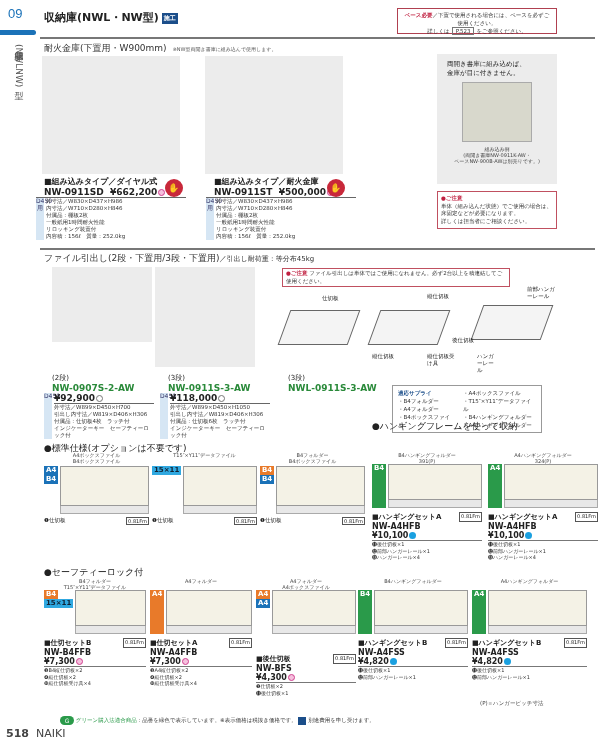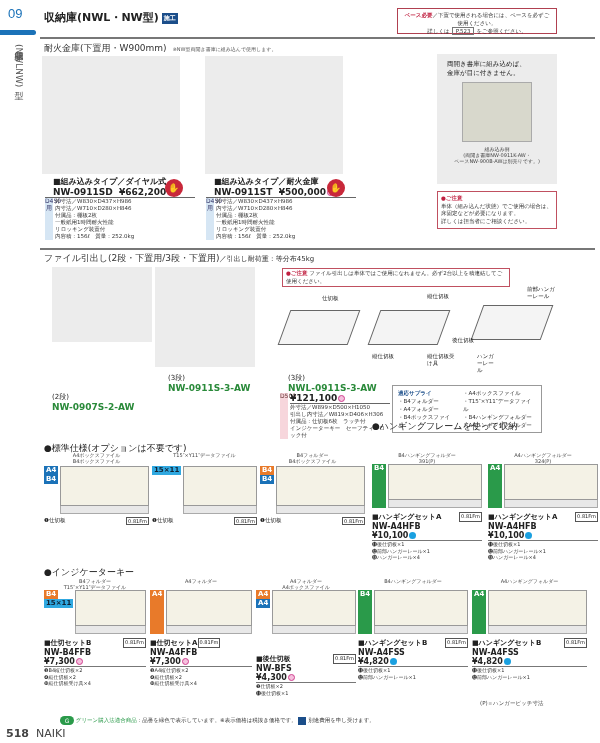--- a/index.html
+++ b/index.html
@@ -59,21 +59,21 @@
 <div class="abs note-box">
   <div><span class="red">ベース必要</span><span>／下置で使用される場合には、ベースを必ずご使用ください。</span></div>
   <div><span>詳しくは</span><span class="pref">P.523</span><span>をご参照ください。</span></div>
 </div>
 <div class="abs rule" style="left:40px;top:37px;width:555px"></div>
 
 <div class="abs" style="left:44px;top:42px"><span class="sub-title">耐火金庫(下置用・W900mm)</span><span class="sub-note">※NW型両開き書庫に組み込んで使用します。</span></div>
 <div class="abs img-ph" style="left:42px;top:56px;width:138px;height:118px"></div>
 <div class="abs img-ph" style="left:205px;top:56px;width:138px;height:118px"></div>
 
-<div class="abs" style="left:45px;top:176px;width:150px">
+<div class="abs" style="left:36px;top:176px;width:150px">
   <div class="prod-head" style="padding-left:8px">■組み込みタイプ／ダイヤル式</div>
   <div class="prod-model" style="padding-left:8px"><span>NW-0911SD</span>&nbsp;&nbsp;<span>¥662,200</span><span class="pink-circ"></span></div>
   <div style="display:flex">
     <div class="depth-tag">D450用</div>
     <div class="spec" style="padding-left:2px">
       <div>外寸法／W830×D437×H986</div>
       <div>内寸法／W710×D280×H846</div>
       <div>付属品：棚板2枚</div>
       <div>一般紙用1時間耐火性能</div>
       <div>リロッキング装置付</div>
@@ -128,41 +128,51 @@
   <div class="abs" style="left:92px;top:25px;width:70px;height:35px;border:1px solid #666;background:#f4f4f4;transform:skewX(-20deg)"></div>
   <div class="abs" style="left:145px;top:8px;font-size:5.5px">縦仕切板</div>
   <div class="abs" style="left:90px;top:68px;font-size:5.5px">縦仕切板</div>
   <div class="abs" style="left:145px;top:68px;font-size:5.5px;width:28px">縦仕切板受け具</div>
   <div class="abs" style="left:195px;top:20px;width:70px;height:35px;border:1px solid #666;background:#f4f4f4;transform:skewX(-20deg)"></div>
   <div class="abs" style="left:245px;top:1px;font-size:5.5px;width:30px">前部ハンガーレール</div>
   <div class="abs" style="left:170px;top:52px;font-size:5.5px">後仕切板</div>
   <div class="abs" style="left:195px;top:68px;font-size:5.5px;width:22px">ハンガーレール</div>
 </div>
 
-<div class="abs" style="left:44px;top:392px;width:110px">
+<div class="abs" style="left:44px;top:373px;width:110px">
   <div style="font-size:7px;padding-left:8px">(2段)</div>
   <div class="prod-model green" style="border:none;padding-left:8px">NW-0907S-2-AW</div>
+  <div style="display:flex">
+    <div class="depth-tag">D450</div>
+    <div style="padding-left:2px">
+      <div class="prod-model"><span>¥92,900</span><span class="gray-circ"></span></div>
+      <div class="spec">外寸法／W899×D450×H700</div>
+      <div class="spec">引出し内寸法／W819×D406×H306</div>
+      <div class="spec">付属品：仕切板4枚　ラッチ付</div>
+      <div class="spec">インジケーターキー　セーフティーロック付</div>
+    </div>
+  </div>
 </div>
 <div class="abs" style="left:160px;top:373px;width:110px">
   <div style="font-size:7px;padding-left:8px">(3段)</div>
   <div class="prod-model green" style="border:none;padding-left:8px">NW-0911S-3-AW</div>
+  <div style="display:flex">
+    <div class="depth-tag">D450</div>
+    <div style="padding-left:2px">
+      <div class="prod-model"><span>¥118,000</span><span class="gray-circ"></span></div>
+      <div class="spec">外寸法／W899×D450×H1050</div>
+      <div class="spec">引出し内寸法／W819×D406×H306</div>
+      <div class="spec">付属品：仕切板6枚　ラッチ付</div>
+      <div class="spec">インジケーターキー　セーフティーロック付</div>
+    </div>
+  </div>
 </div>
 <div class="abs" style="left:280px;top:373px;width:110px">
   <div style="font-size:7px;padding-left:8px">(3段)</div>
   <div class="prod-model green" style="border:none;padding-left:8px">NWL-0911S-3-AW</div>
-  <div style="display:flex">
-    <div class="depth-tag pink">D500</div>
-    <div style="padding-left:2px">
-      <div class="prod-model"><span>¥121,100</span><span class="pink-circ"></span></div>
-      <div class="spec">外寸法／W899×D500×H1050</div>
-      <div class="spec">引出し内寸法／W819×D406×H306</div>
-      <div class="spec">付属品：仕切板6枚　ラッチ付</div>
-      <div class="spec">インジケーターキー　セーフティーロック付</div>
-    </div>
-  </div>
 </div>
 <div class="abs supply" style="left:392px;top:385px;width:150px;display:flex;gap:8px">
   <div>
     <div class="title">適応サプライ</div>
     <div>・B4フォルダー</div>
     <div>・A4フォルダー</div>
     <div>・B4ボックスファイル</div>
   </div>
   <div>
     <div>・A4ボックスファイル</div>
@@ -254,21 +264,21 @@
       <span class="opt-label">■ハンギングセットA</span>
       <span class="fm">0.81Fm</span>
     </div>
   <div class="opt-model">NW-A4HFB</div>
   <div class="opt-price"><span>¥10,100</span><span class="blue-circ"></span></div>
   <div class="opt-items">⓫後仕切板×1</div>
   <div class="opt-items">⓬前部ハンガーレール×1</div>
   <div class="opt-items">⓭ハンガーレール×4</div>
 </div>
 
-<div class="abs bullet-h" style="left:44px;top:566px">●インジケーターキー</div>
+<div class="abs bullet-h" style="left:44px;top:566px">●セーフティーロック付</div>
 
 <div class="abs" style="left:44px;top:578px;width:102px">
   <div class="dcap">B4フォルダー</div>
   <div class="dcap">T15″×Y11″データファイル</div>
   <div style="display:flex;gap:2px">
       <div><div class="tag b4o">B4</div><br><div class="tag t">15×11</div></div>
       <div style="flex:1">
         <div class="diag" style="height:36px"></div>
         <div class="diag-base"></div>
       </div>
@@ -286,21 +296,21 @@
 <div class="abs" style="left:150px;top:578px;width:102px">
   <div class="dcap">A4フォルダー</div>
   <div class="dcap">&nbsp;</div>
   <div style="display:flex;gap:2px">
       <div class="tag a4o">A4</div>
       <div style="flex:1">
         <div class="diag" style="height:36px"></div>
         <div class="diag-base"></div>
       </div>
     </div>
-  <div style="margin-top:4px;display:flex;">
+  <div style="margin-top:4px;display:flex;justify-content:space-between">
       <span class="opt-label">■仕切セットA</span>
       <span class="fm">0.81Fm</span>
     </div>
   <div class="opt-model">NW-A4FFB</div>
   <div class="opt-price"><span>¥7,300</span><span class="pink-circ"></span></div>
   <div class="opt-items">❸A4縦仕切板×2</div>
   <div class="opt-items">❹縦仕切板×2</div>
   <div class="opt-items">❿縦仕切板受け具×4</div>
 </div>
 <div class="abs" style="left:256px;top:578px;width:100px">

